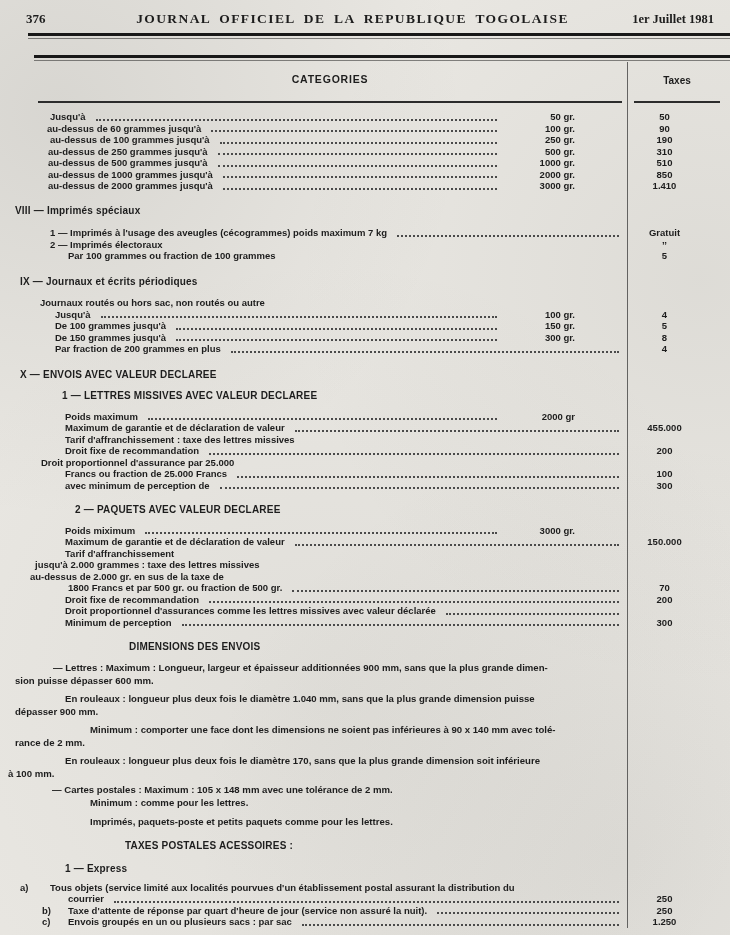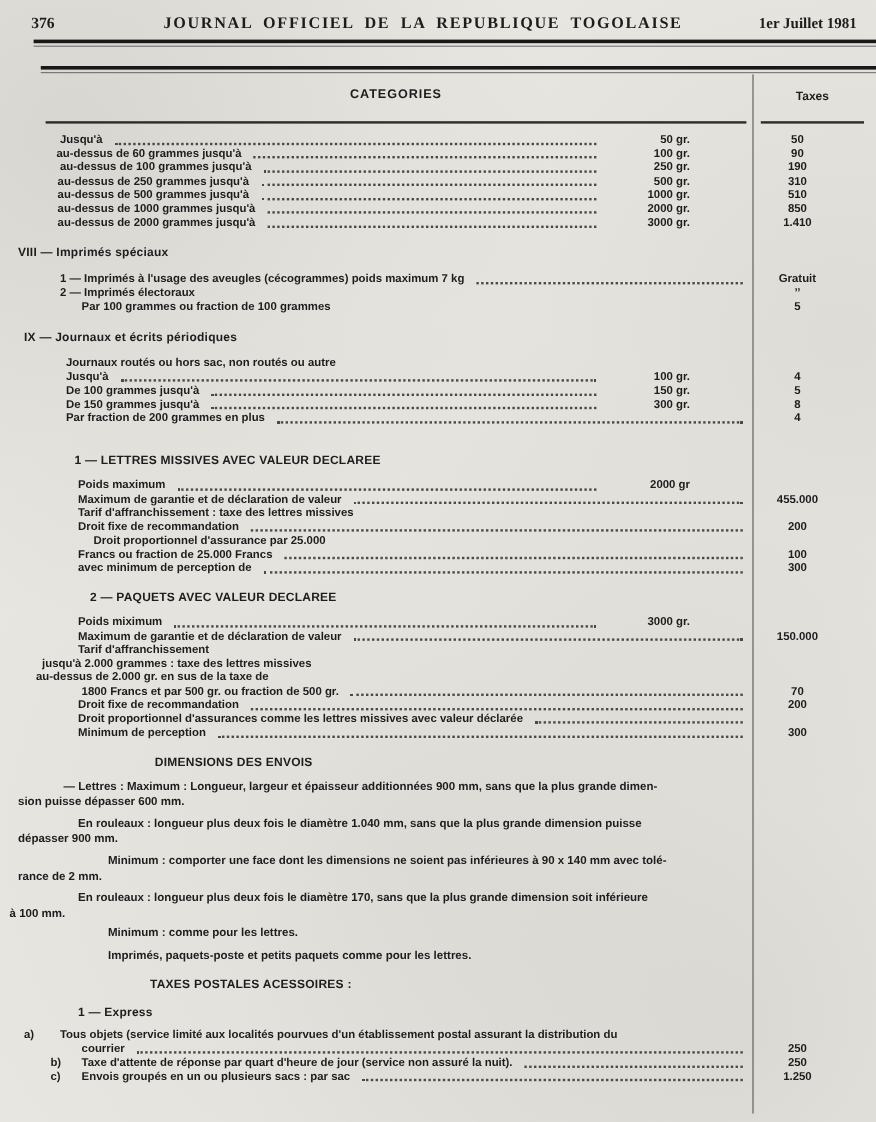--- a/index.html
+++ b/index.html
@@ -117,21 +117,21 @@
         <span class="label">2 — Imprimés électoraux</span>
         <span class="tax">’’</span>
       </div>
       <div class="row" style="margin-left: 68px;">
         <span class="label">Par 100 grammes ou fraction de 100 grammes</span>
         <span class="tax">5</span>
       </div>
       <div style="height: 14px;"></div>
       <div class="heading" style="margin-left: 20px;">IX — Journaux et écrits périodiques</div>
       <div style="height: 10px;"></div>
-      <div class="row" style="margin-left: 55px;">
+      <div class="row" style="margin-left: 40px;">
         <span class="label">Journaux routés ou hors sac, non routés ou autre</span>
       </div>
       <div class="row" style="margin-left: 55px;">
         <span class="label">Jusqu'à</span>
         <span class="leader"></span>
         <span class="wcol">100 gr.</span>
         <span class="tax">4</span>
       </div>
       <div class="row" style="margin-left: 55px;">
         <span class="label">De 100 grammes jusqu'à</span>
@@ -144,20 +144,21 @@
         <span class="leader"></span>
         <span class="wcol">300 gr.</span>
         <span class="tax">8</span>
       </div>
       <div class="row" style="margin-left: 55px;">
         <span class="label">Par fraction de 200 grammes en plus</span>
         <span class="leader"></span>
         <span class="tax">4</span>
       </div>
       <div style="height: 14px;"></div>
+      <div class="heading" style="margin-left: 20px;">X — ENVOIS AVEC VALEUR DECLAREE</div>
       <div style="height: 10px;"></div>
       <div class="heading" style="margin-left: 62px;">1 — LETTRES MISSIVES AVEC VALEUR DECLAREE</div>
       <div style="height: 9px;"></div>
       <div class="row" style="margin-left: 65px;">
         <span class="label">Poids maximum</span>
         <span class="leader"></span>
         <span class="wcol">2000 gr</span>
       </div>
       <div class="row" style="margin-left: 65px;">
         <span class="label">Maximum de garantie et de déclaration de valeur</span>
@@ -165,21 +166,21 @@
         <span class="tax">455.000</span>
       </div>
       <div class="row" style="margin-left: 65px;">
         <span class="label">Tarif d'affranchissement : taxe des lettres missives</span>
       </div>
       <div class="row" style="margin-left: 65px;">
         <span class="label">Droit fixe de recommandation</span>
         <span class="leader"></span>
         <span class="tax">200</span>
       </div>
-      <div class="row" style="margin-left: 78px;">
+      <div class="row" style="margin-left: 41px;">
         <span class="label">Droit proportionnel d'assurance par 25.000</span>
       </div>
       <div class="row" style="margin-left: 65px;">
         <span class="label">Francs ou fraction de 25.000 Francs</span>
         <span class="leader"></span>
         <span class="tax">100</span>
       </div>
       <div class="row" style="margin-left: 65px;">
         <span class="label">avec minimum de perception de</span>
         <span class="leader"></span>
@@ -234,20 +235,21 @@
       <div style="height: 5px;"></div>
       <div class="para" style="margin-left: 15px; text-indent: 50px;">En rouleaux : longueur plus deux fois le diamètre 1.040 mm, sans que la plus grande dimension puisse
 dépasser 900 mm.</div>
       <div style="height: 5px;"></div>
       <div class="para" style="margin-left: 15px; text-indent: 75px;">Minimum : comporter une face dont les dimensions ne soient pas inférieures à 90 x 140 mm avec tolé-
 rance de 2 mm.</div>
       <div style="height: 5px;"></div>
       <div class="para" style="margin-left: 8px; text-indent: 57px;">En rouleaux : longueur plus deux fois le diamètre 170, sans que la plus grande dimension soit inférieure
 à 100 mm.</div>
       <div style="height: 3px;"></div>
+      <div class="para" style="margin-left: 52px;">— Cartes postales : Maximum : 105 x 148 mm avec une tolérance de 2 mm.</div>
       <div class="para" style="margin-left: 90px;">Minimum : comme pour les lettres.</div>
       <div style="height: 6px;"></div>
       <div class="para" style="margin-left: 90px;">Imprimés, paquets-poste et petits paquets comme pour les lettres.</div>
       <div style="height: 12px;"></div>
       <div class="heading" style="margin-left: 125px;">TAXES POSTALES ACESSOIRES :</div>
       <div style="height: 12px;"></div>
       <div class="heading" style="margin-left: 65px;">1 — Express</div>
       <div style="height: 7px;"></div>
       <div class="row" style="margin-left: 20px;">
         <span class="prefix" style="width: 30px;">a)</span>

